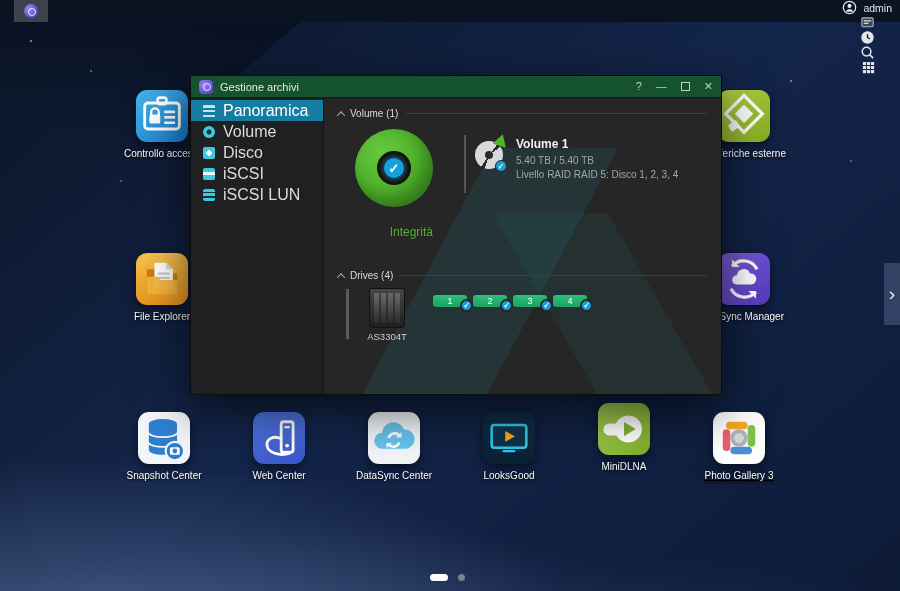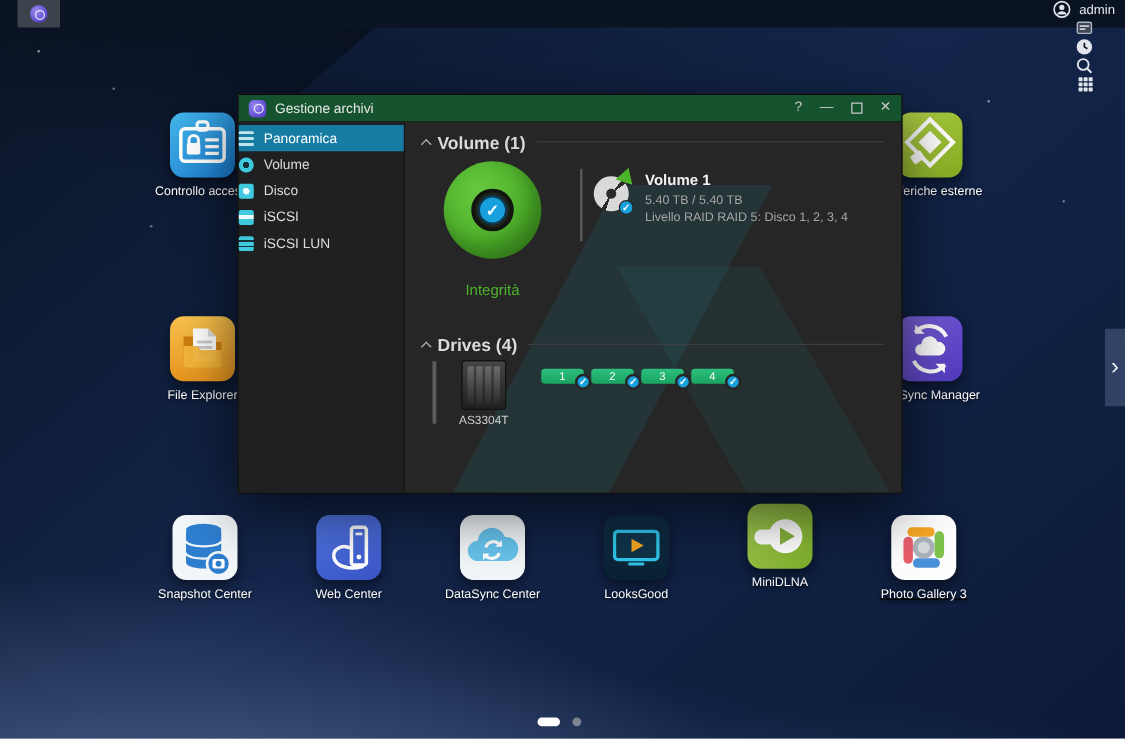--- a/index.html
+++ b/index.html
@@ -63,53 +63,53 @@
     background:radial-gradient(circle at 35% 35%, #9b8cf0, #5b47cf 72%); position:relative; margin-right:7px; }
   .win-ic::after { content:""; position:absolute; left:3.5px; top:3.5px; width:6px; height:6px;
     border:1.3px solid rgba(255,255,255,.85); border-radius:50%; }
   .win-title { color:#e8e8e8; font-size:11px; }
   .win-ctrls { margin-left:auto; display:flex; align-items:center; gap:14px; color:#c9c9c9; font-size:11px; }
   .win-ctrls span { cursor:pointer; line-height:1; }
   .ctl-max { width:9px; height:9px; border:1.4px solid #c9c9c9; }
   .win-body { display:flex; height:296px; }
 
   .sidebar { width:133px; background:#1e2021; border-right:1px solid #141414; padding-top:2px; }
-  .side-item { height:21px; display:flex; align-items:center; padding-left:0; gap:8px;
-    color:#dcdcdc; font-size:11px; cursor:pointer; }
+  .side-item { height:21px; display:flex; align-items:center; padding-left:12px; gap:8px;
+    color:#dcdcdc; font-size:16px; cursor:pointer; }
   .side-item.sel { background:#177ca2; color:#fff; }
   .si { width:12px; height:12px; flex:0 0 12px; }
   .si-ov { background:repeating-linear-gradient(#bfe6ef 0 2.5px, transparent 2.5px 4.8px); border-radius:1px; }
   .si-vol { border-radius:50%; background:radial-gradient(circle, #123036 0 2.5px, #3ec9de 2.6px); }
   .si-disk { border-radius:2px; background:radial-gradient(circle, #eafcff 0 2.6px, #3ec9de 2.7px); }
   .si-iscsi { border-radius:2px; background:linear-gradient(#3ec9de 0 4px, #eafcff 4px 7px, #3ec9de 7px); }
   .si-lun { background:repeating-linear-gradient(#3ec9de 0 3px, #14343a 3px 4.5px); border-radius:2px; }
 
   .content { flex:1; position:relative; background:#262626; padding:8px 14px 0 14px; overflow:hidden; }
   .wm1 { position:absolute; left:100px; top:50px; width:125px; height:260px;
     background:rgba(32,150,162,0.13); transform:skewX(-28deg); pointer-events:none; }
   .wm2 { position:absolute; left:225px; top:115px; width:115px; height:195px;
     background:rgba(32,150,162,0.09); transform:skewX(30deg); pointer-events:none; }
 
   .sec-hd { display:flex; align-items:center; height:15px; position:relative; z-index:2; }
   .caret { width:6px; height:6px; border-left:1.5px solid #b8b8b8; border-top:1.5px solid #b8b8b8;
     transform:rotate(45deg) translate(1px,1px); margin-right:6px; flex:0 0 6px; }
-  .sec-hd b { color:#dadada; font-size:14px; font-weight:bold; white-space:nowrap; }
+  .sec-hd b { color:#dadada; font-size:10px; font-weight:normal; white-space:nowrap; }
   .sec-line { flex:1; height:1px; background:#3e3e3e; margin-left:8px; }
 
   .vol-body { position:relative; height:147px; z-index:2; }
   .donut { position:absolute; left:17px; top:8px; width:78px; height:78px; border-radius:50%;
     background:radial-gradient(circle at 35% 30%, #66c83e, #4aad27 62%, #3f9c20);
     box-shadow:inset -7px -9px 16px rgba(0,0,0,.28); }
   .donut .hole { position:absolute; inset:22px; border-radius:50%; background:#1d2418;
     box-shadow:inset 0 0 0 3px rgba(0,0,0,.4); }
   .badge { border-radius:50%; background:#17a0dc; color:#fff; display:flex; align-items:center;
     justify-content:center; font-weight:bold; }
   .donut .badge { position:absolute; left:50%; top:50%; width:24px; height:24px; margin:-12px;
     font-size:13px; border:2px solid #0d3a52; }
-  .vol-status { position:absolute; left:17px; top:104px; width:78px; text-align:center;
+  .vol-status { position:absolute; left:17px; top:104px; width:78px; text-align:right;
     color:#4db32a; font-size:12px; }
   .vdiv { position:absolute; left:126px; top:14px; width:2px; height:58px; background:#565656; }
   .vol-detail { position:absolute; left:137px; top:16px; display:flex; gap:13px; }
   .pie { width:28px; height:28px; border-radius:50%; position:relative; margin-top:4px;
     background:conic-gradient(#d9d9d9 0 38deg, #2a2a2a 38deg 54deg, #d9d9d9 54deg 198deg, #2a2a2a 198deg 214deg, #d9d9d9 214deg 360deg); }
   .pie::before { content:""; position:absolute; left:10px; top:10px; width:8px; height:8px;
     border-radius:50%; background:#2a2a2a; }
   .pie .tri { position:absolute; right:-5px; top:-7px; width:0; height:0;
     border-left:7px solid transparent; border-right:7px solid transparent;
     border-bottom:12px solid #4db32a; transform:rotate(18deg); }

